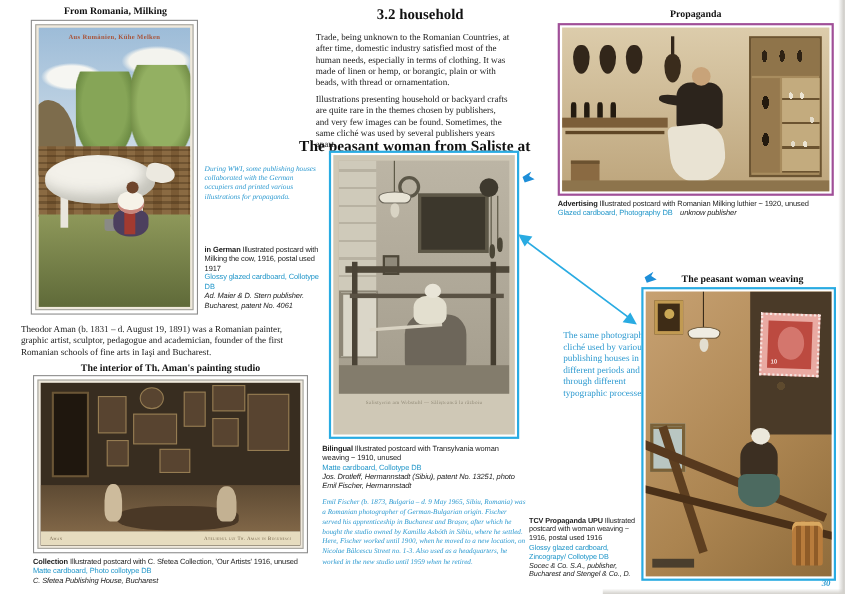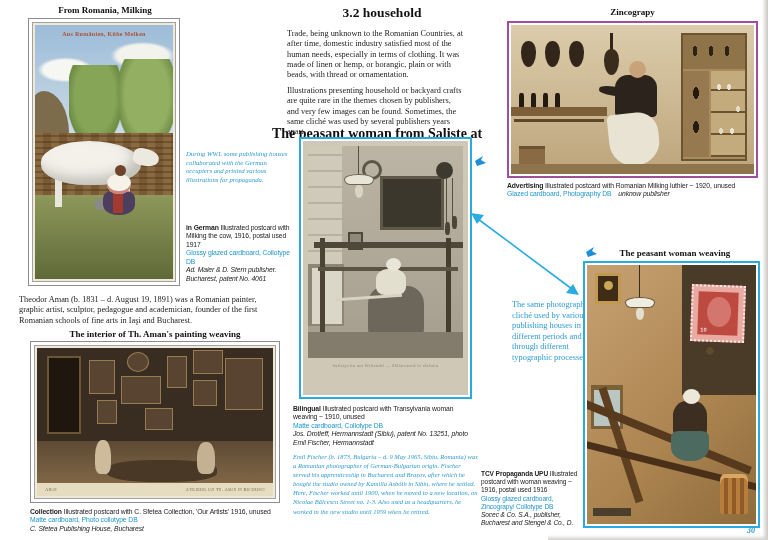--- a/index.html
+++ b/index.html
@@ -169,21 +169,21 @@
 <div class="abs note-blue" style="left:186px; top:150px; width:106px;">During WWI, some publishing houses collaborated with the German occupiers and printed various illustrations for propaganda.</div>
 
 <div class="abs cap" style="left:186px; top:224px; width:108px;">
   <span class="cap-b">in German</span><span> Illustrated postcard with Milking the cow, 1916, postal used 1917</span>
   <div class="cap-blue">Glossy glazed cardboard, Collotype DB</div>
   <div class="cap-pub">Ad. Maier &amp; D. Stern publisher. Bucharest, patent No. 4061</div>
 </div>
 
 <div class="abs body-txt" style="left:19px; top:295px; width:258px;">Theodor Aman (b. 1831 – d. August 19, 1891) was a Romanian painter, graphic artist, sculptor, pedagogue and academician, founder of the first Romanian schools of fine arts in Iaşi and Bucharest.</div>
 
-<div class="abs hd ctr" style="left:10px; top:329px; width:290px;">The interior of Th. Aman's painting weaving</div>
+<div class="abs hd ctr" style="left:10px; top:329px; width:290px;">The interior of Th. Aman's painting studio</div>
 
 <div class="abs frame-gray" style="left:30px; top:341px; width:250px; height:162px;">
   <div class="frame-gray-in">
     <div class="art a2">
       <div class="a2-door"></div>
       <div class="pt" style="left:52px; top:12px; width:26px; height:34px;"></div>
       <div class="pt" style="left:84px; top:28px; width:40px; height:28px;"></div>
       <div class="pt" style="left:90px; top:4px; width:22px; height:20px; border-radius:50%;"></div>
       <div class="pt" style="left:130px; top:8px; width:20px; height:32px;"></div>
       <div class="pt" style="left:156px; top:2px; width:30px; height:24px;"></div>
@@ -245,21 +245,21 @@
 </div>
 
 <div class="abs cap" style="left:293px; top:405px; width:182px;">
   <span class="cap-b">Bilingual</span><span> Illustrated postcard with Transylvania woman weaving ~ 1910, unused</span>
   <div class="cap-blue">Matte cardboard, Collotype DB</div>
   <div class="cap-pub">Jos. Drotleff, Hermannstadt (Sibiu), patent No. 13251, photo Emil Fischer, Hermannstadt</div>
 </div>
 
 <div class="abs fischer" style="left:293px; top:452px; width:186px;">Emil Fischer (b. 1873, Bulgaria – d. 9 May 1965, Sibiu, Romania) was a Romanian photographer of German-Bulgarian origin. Fischer served his apprenticeship in Bucharest and Brașov, after which he bought the studio owned by Kamilla Asbóth in Sibiu, where he settled. Here, Fischer worked until 1900, when he moved to a new location, on Nicolae Bălcescu Street no. 1-3. Also used as a headquarters, he worked in the new studio until 1959 when he retired.</div>
 
-<div class="abs hd ctr" style="left:540px; top:7px; width:185px;">Zincograpy</div>
+<div class="abs hd ctr" style="left:540px; top:7px; width:185px;">Propaganda</div>
 
 <div class="abs frame-purple" style="left:507px; top:21px; width:251px; height:157px;">
   <div class="art a4">
     <div class="vb" style="left:10px; top:16px;"></div>
     <div class="vb" style="left:34px; top:16px;"></div>
     <div class="vb" style="left:58px; top:16px;"></div>
     <div class="a4-vneck"></div>
     <div class="a4-vbody4"></div>
     <div class="clamp" style="left:8px;"></div>
     <div class="clamp" style="left:20px;"></div>

